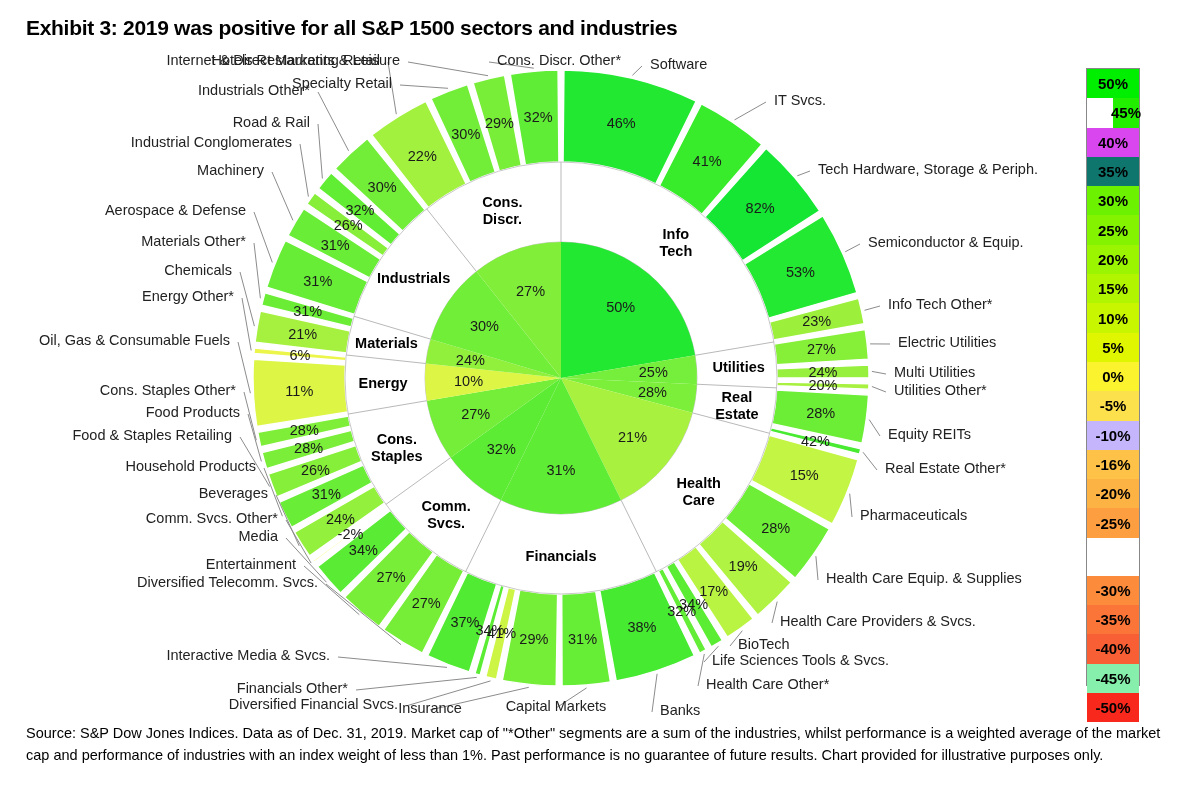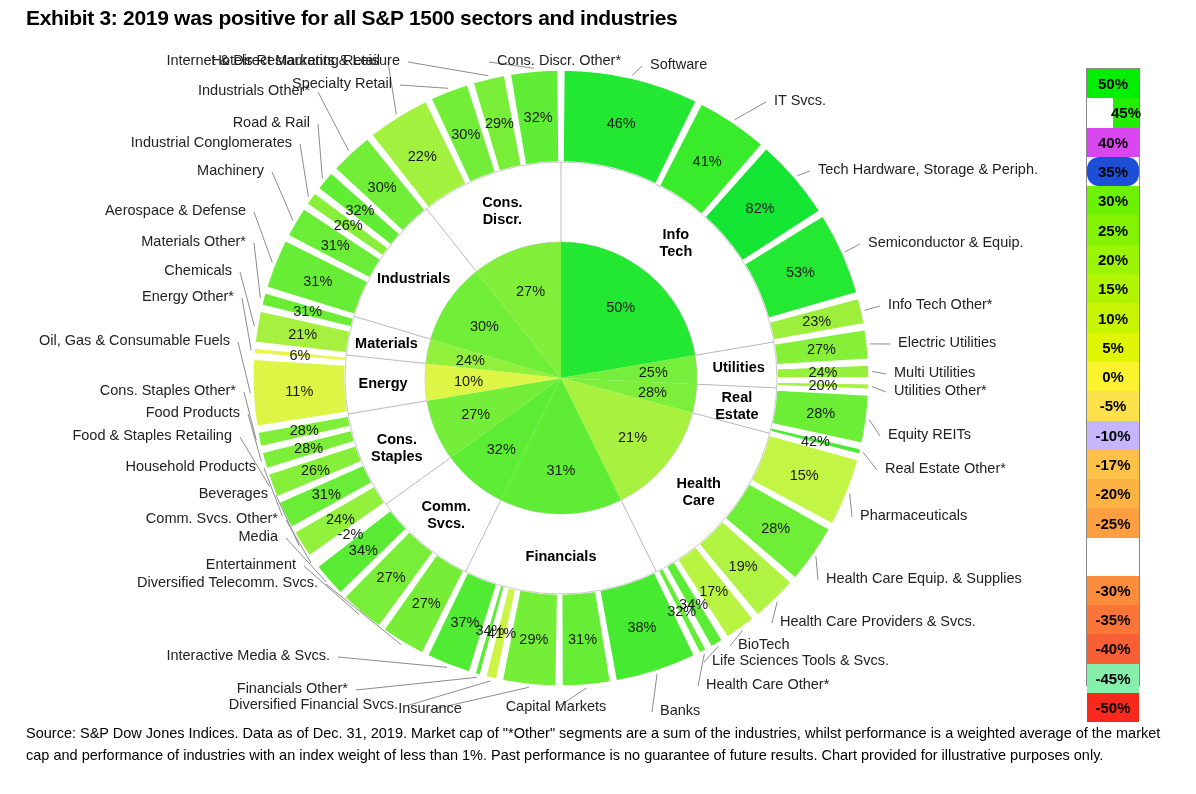--- a/index.html
+++ b/index.html
@@ -4,21 +4,21 @@
 <style>
   html,body{margin:0;padding:0;}
   body{
     width:1196px;height:794px;
     background:#ffffff;
     font-family:"Liberation Sans", sans-serif;
     overflow:hidden;
     position:relative;
   }
   #title{
-    position:absolute;left:26px;top:6px;
+    position:absolute;left:26px;top:16px;
     font-family:"Liberation Sans", sans-serif;
     font-weight:bold;font-size:21px;color:#000;
     letter-spacing:-0.3px;white-space:nowrap;
   }
   #chart-area{
     position:absolute;left:0;top:38px;width:1070px;height:680px;
   }
   #legend{
     position:absolute;left:1086px;top:68px;width:52px;height:616px;
     border:1px solid #888;
@@ -286,31 +286,31 @@
         <text x="400" y="27" text-anchor="end" class="outer-name">Hotels Restaurants &amp; Leisure</text>
         <text x="497" y="27" text-anchor="start" class="outer-name">Cons. Discr. Other*</text>
       </g>
     </svg>
 </div>
 
 <div id="legend">
     <div class="legend-cell" style="background: rgb(0, 238, 0);">50%</div>
     <div class="legend-cell" style="background: rgb(34, 239, 0); margin-left: 26px;">45%</div>
     <div class="legend-cell" style="background: #d946ef;">40%</div>
-    <div class="legend-cell" style="background: #1d4ed8; border-radius: 12px;">35%</div>
+    <div class="legend-cell" style="background: #0f766e;">35%</div>
     <div class="legend-cell" style="background: rgb(108, 242, 0);">30%</div>
     <div class="legend-cell" style="background: rgb(132, 243, 0);">25%</div>
     <div class="legend-cell" style="background: rgb(155, 244, 0);">20%</div>
     <div class="legend-cell" style="background: rgb(178, 245, 0);">15%</div>
     <div class="legend-cell" style="background: rgb(200, 245, 0);">10%</div>
     <div class="legend-cell" style="background: rgb(224, 246, 0);">5%</div>
     <div class="legend-cell" style="background: rgb(251, 243, 46);">0%</div>
     <div class="legend-cell" style="background: rgb(253, 225, 76);">-5%</div>
     <div class="legend-cell" style="background: #c4b5fd;">-10%</div>
-    <div class="legend-cell" style="background: rgb(253, 194, 71);">-17%</div>
+    <div class="legend-cell" style="background: rgb(253, 194, 71);">-16%</div>
     <div class="legend-cell" style="background: rgb(253, 178, 68);">-20%</div>
     <div class="legend-cell" style="background: rgb(253, 159, 65);">-25%</div>
     <div class="legend-cell" style="background: rgb(253, 139, 60); margin-top: 38px;">-30%</div>
     <div class="legend-cell" style="background: rgb(251, 117, 57);">-35%</div>
     <div class="legend-cell" style="background: rgb(249, 95, 53);">-40%</div>
     <div class="legend-cell" style="background: #86efac;">-45%</div>
     <div class="legend-cell" style="background: rgb(248, 40, 28);">-50%</div>
   </div>
 
 <div id="source">Source:  S&amp;P Dow Jones Indices.  Data as of Dec. 31, 2019. Market cap of "*Other" segments are a sum of the industries, whilst performance is a weighted average of the market cap and performance of industries with an index weight of less than 1%. Past performance is no guarantee of future results. Chart provided for illustrative purposes only.</div>

